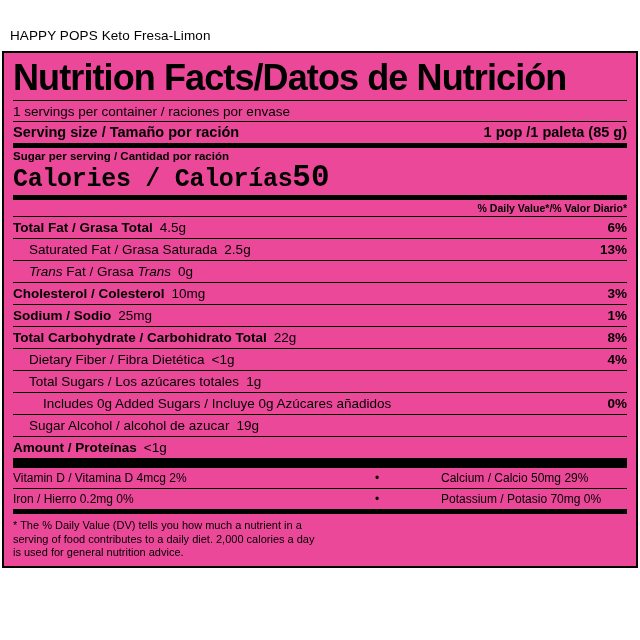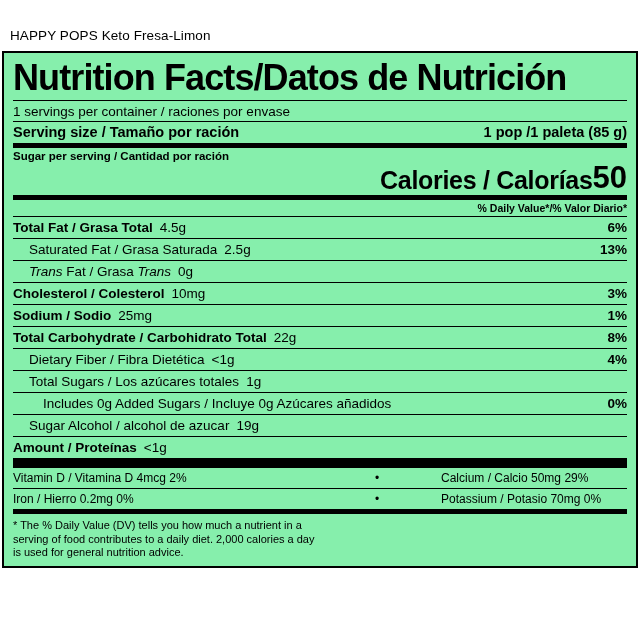--- a/index.html
+++ b/index.html
@@ -25,21 +25,21 @@
     padding: 28px 0 8px 10px;
     letter-spacing: 0.1px;
   }
   .panel {
     position: relative;
     margin: 0 2px 13px 2px;
     border: 2px solid #000;
     box-sizing: border-box;
     width: 636px;
     padding: 0 9px 0 9px;
-    background: #86efac;
+    background: #ec4899;
   }
   .nf-title {
     font-weight: bold;
     font-size: 36px;
     line-height: 1.05;
     letter-spacing: -0.9px;
     padding: 6px 0 3px 0;
     white-space: nowrap;
   }
   .rule-thin { border-top: 1px solid #000; }
@@ -66,22 +66,23 @@
     font-weight: bold;
   }
   .amount-label {
     font-size: 11.5px;
     font-weight: bold;
     padding: 2px 0 0 0;
   }
   .calories-row {
     display: flex;
     align-items: flex-end;
-    justify-content: flex-end;
+    justify-content: flex-start;
     padding: 0 0 2px 0;
+    font-family: Liberation Mono, monospace;
   }
   .calories-label {
     font-size: 25px;
     font-weight: bold;
     letter-spacing: -0.3px;
     line-height: 1.05;
   }
   .calories-value {
     font-size: 31px;
     font-weight: bold;

